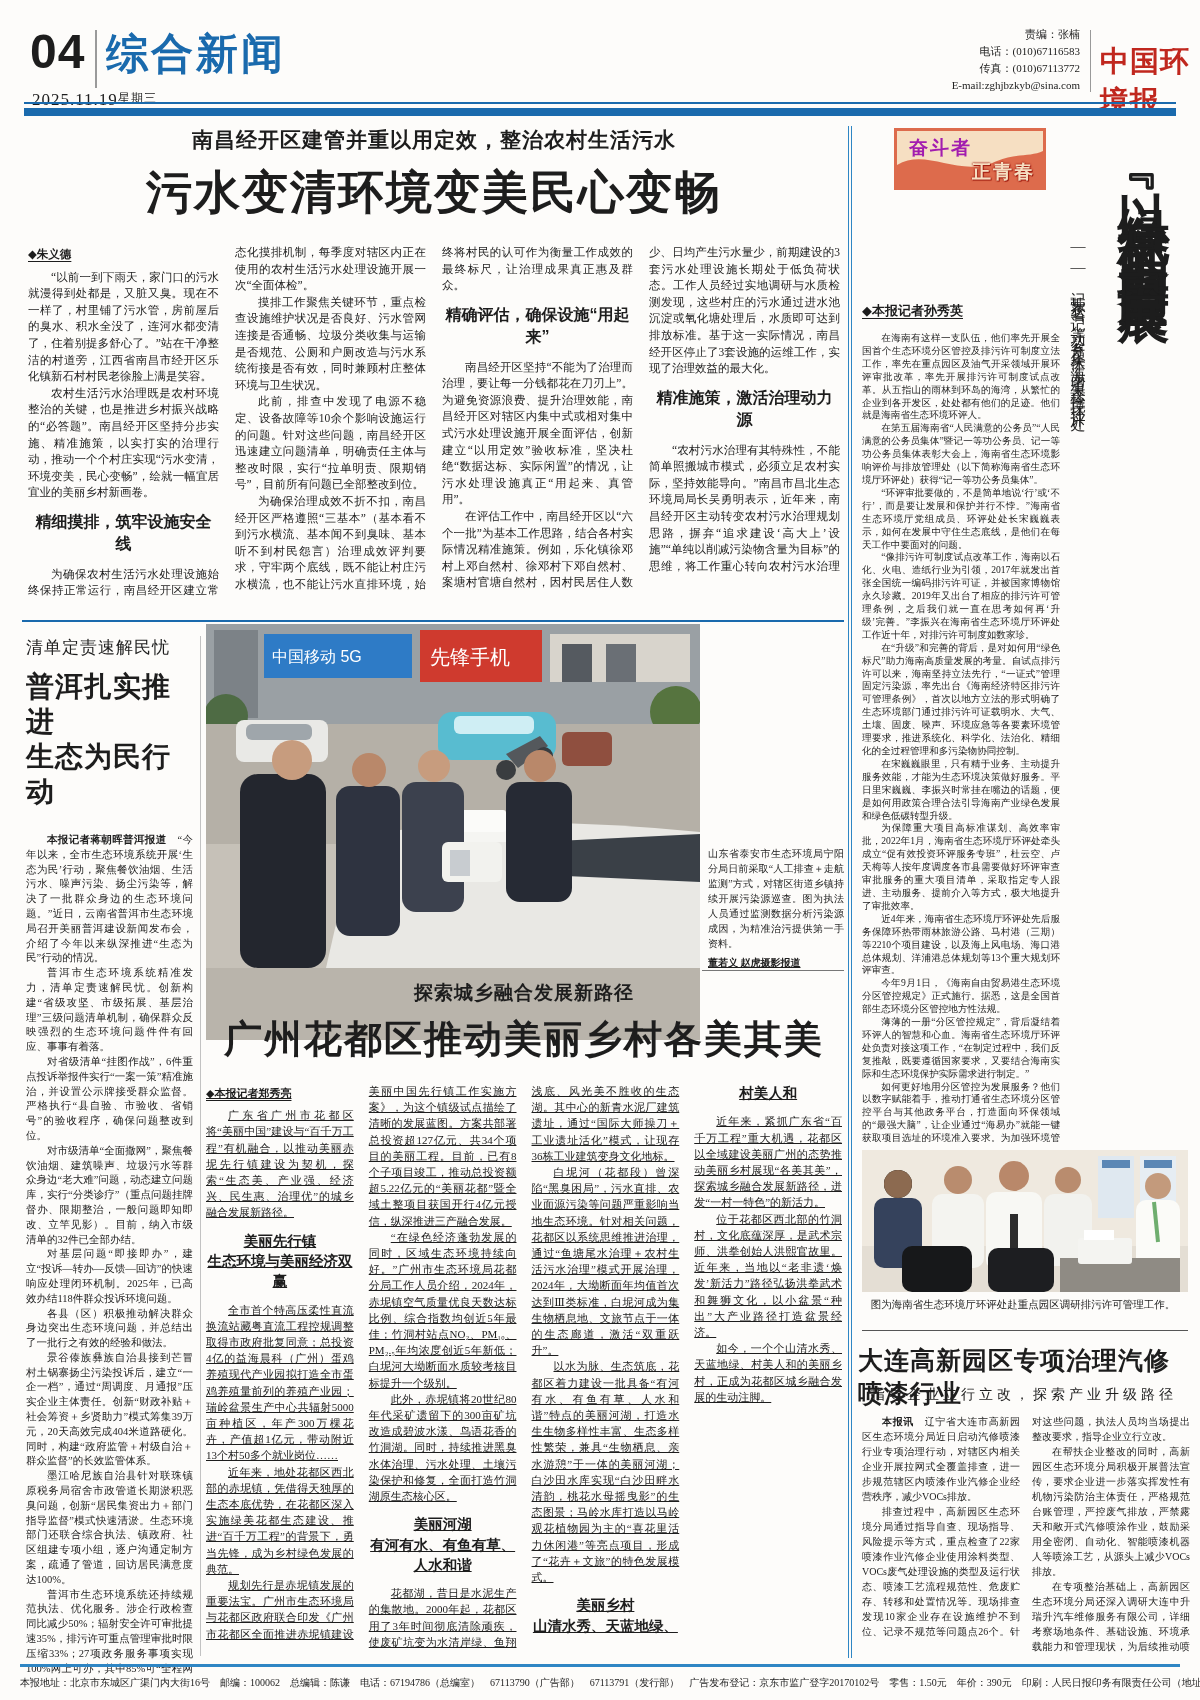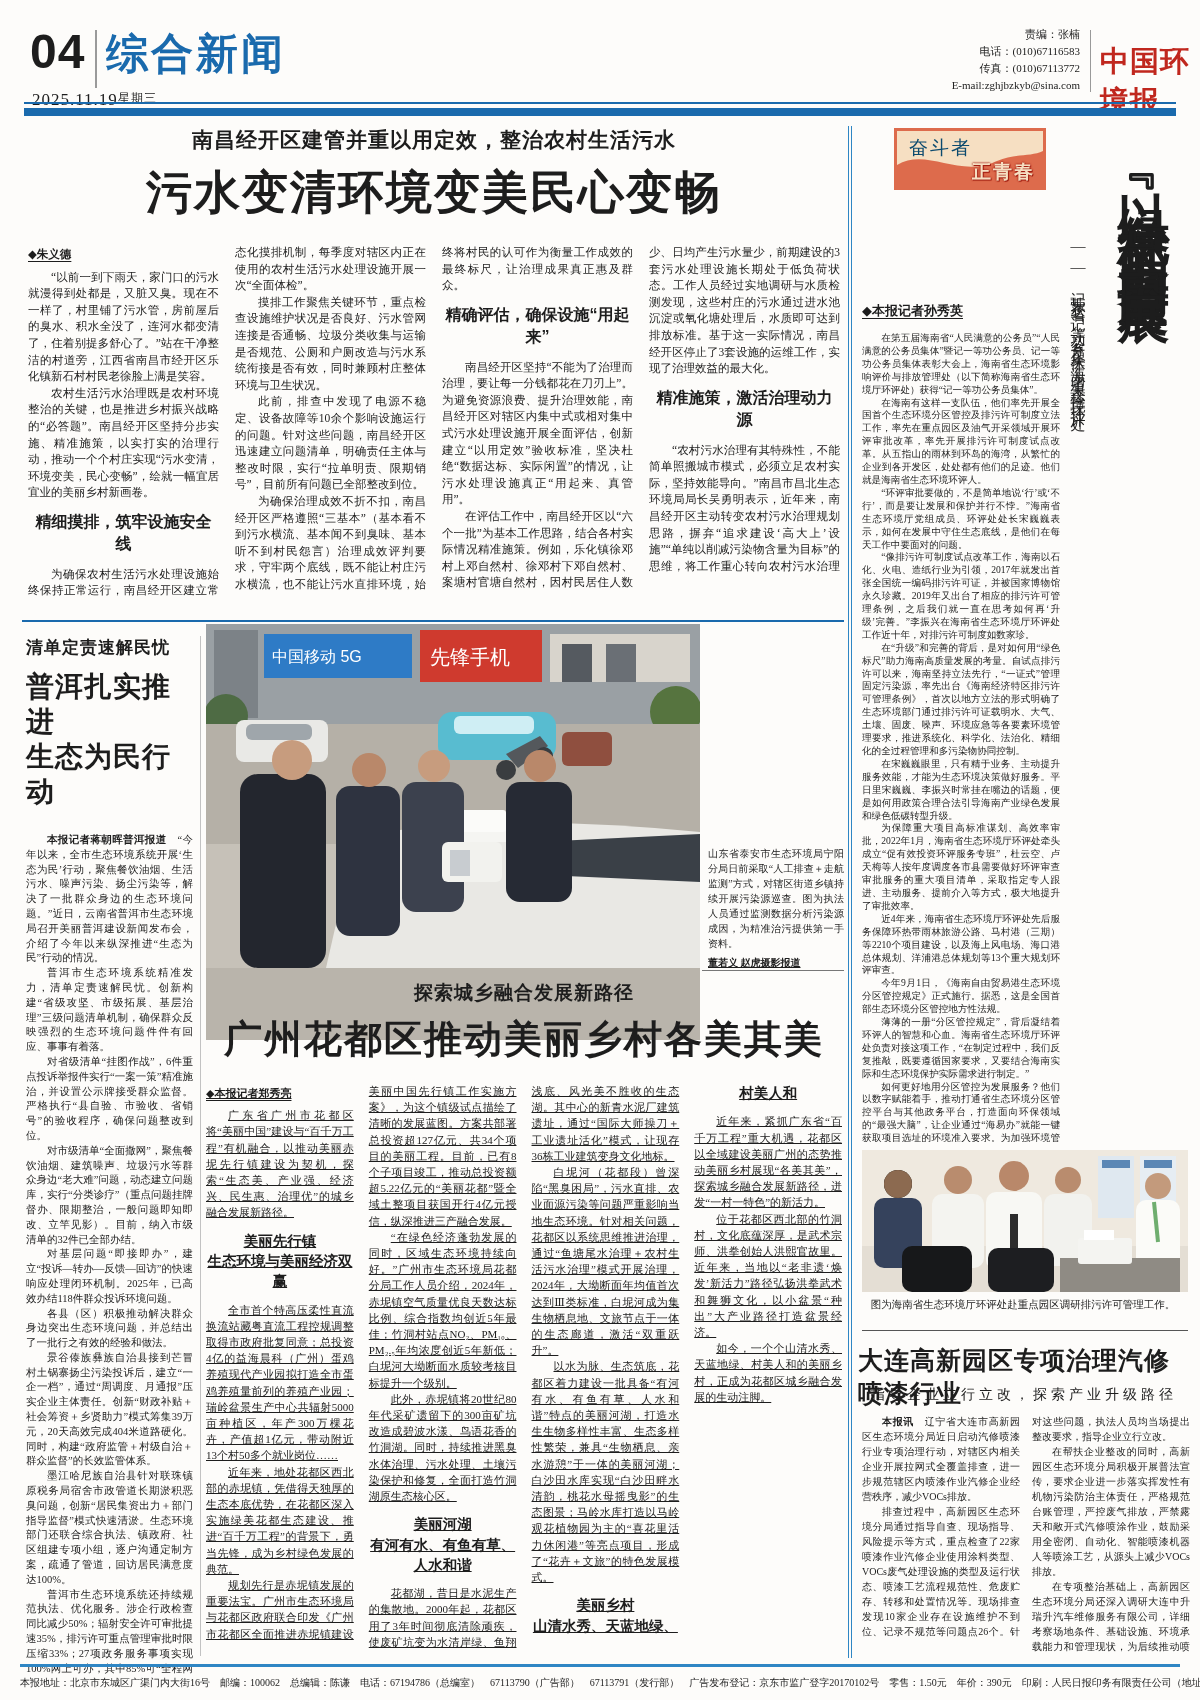--- a/index.html
+++ b/index.html
@@ -28,41 +28,41 @@
   
   #main-article{left:28px;top:126px;width:812px;}
   #main-kicker{text-align:center;font-size:21px;font-weight:700;letter-spacing:1px;}
   #main-headline{text-align:center;font-size:46px;font-weight:900;letter-spacing:2px;margin-top:8px;
                  font-family:"Liberation Sans","DejaVu Sans",sans-serif;}
   #main-body{margin-top:20px;height:362px;column-count:4;column-gap:16px;font-size:11.5px;line-height:16.6px;overflow:hidden;}
   #main-body .subhead{font-size:16px;}
   #hline-blue{left:22px;top:620px;width:822px;height:2px;background:#1a6aad;}
   
   #puer{left:26px;top:636px;width:167px;}
-  #puer-kicker{font-size:17px;font-weight:700;letter-spacing:1px;}
+  #puer-kicker{font-size:17px;font-weight:400;letter-spacing:1px;}
   #puer-headline{font-size:28px;font-weight:900;line-height:1.25;margin-top:10px;letter-spacing:1px;}
   #puer-body{margin-top:24px;height:846px;font-size:10.5px;line-height:14.8px;overflow:hidden;}
   #vline-puer{left:200px;top:636px;width:1px;height:1020px;background:#c2c2c2;}
   
   #street-photo{left:206px;top:624px;width:494px;height:416px;background:#b9b4ab;}
   #street-caption{left:708px;top:846px;width:136px;font-size:10px;line-height:15px;text-align:justify;}
   #street-credit{font-weight:700;margin-top:4px;text-indent:0;text-decoration:underline;}
   #caption-rule{left:702px;top:970px;width:142px;height:1px;background:#777;}
   
   #gz{left:206px;top:980px;width:636px;}
   #gz-kicker{text-align:center;font-size:19px;font-weight:600;letter-spacing:1px;}
   #gz-headline{text-align:center;font-size:38px;font-weight:900;letter-spacing:2px;margin-top:8px;
                font-family:"Liberation Sans","DejaVu Sans",sans-serif;}
   #gz-body{margin-top:18px;height:572px;column-count:4;column-gap:15px;font-size:11px;line-height:16.2px;overflow:hidden;text-decoration:underline;}
   #gz-body .subhead{font-size:14.5px;}
   
   #vline-main{left:848px;top:126px;width:0;height:1532px;border-left:4px double #2f86c4;}
   #badge{left:894px;top:128px;width:152px;height:62px;background:#f6dfc2;border:3px solid #dd6b4c;box-sizing:border-box;}
   #badge svg{position:absolute;left:0;top:0;}
-  #badge-line1{position:absolute;left:12px;top:4px;font-size:19px;font-weight:400;color:#0c4a6e;letter-spacing:2px;}
+  #badge-line1{position:absolute;left:12px;top:4px;font-size:19px;font-weight:700;color:#a21caf;letter-spacing:2px;}
   #badge-line2{position:absolute;right:8px;bottom:2px;font-size:19px;font-weight:900;color:#f6dfc2;letter-spacing:2px;
                text-shadow:0 0 2px #a32013,0 0 2px #a32013,1px 1px 0 #a32013;}
   #hn-byline{left:862px;top:300px;width:200px;font-size:13px;}
   #hn-body{left:862px;top:332px;width:198px;height:810px;font-size:9.6px;line-height:12.9px;overflow:hidden;}
   .vert{writing-mode:vertical-rl;text-orientation:upright;}
   #hn-headline{left:1096px;top:150px;height:1000px;width:94px;font-size:52px;font-weight:900;letter-spacing:8px;line-height:94px;}
   #hn-sub{left:1062px;top:238px;height:1030px;width:32px;font-size:15px;letter-spacing:5px;line-height:32px;}
   #hn-photo{left:862px;top:1150px;width:326px;height:142px;background:#d8d2c8;}
   #hn-caption{left:858px;top:1298px;width:330px;text-align:center;font-size:10.5px;}
   #hn-rule{left:862px;top:1330px;width:326px;height:1px;background:#555;}
@@ -213,22 +213,22 @@
 
   <div class="abs" id="badge">
     <svg width="146" height="56" viewBox="0 0 146 56">
       <path d="M0,34 C30,16 62,48 100,30 C118,22 134,26 146,20 L146,56 L0,56 Z" fill="#dd6b4c"></path>
     </svg>
     <div id="badge-line1">奋斗者</div>
     <div id="badge-line2">正青春</div>
   </div>
   <div class="abs byline" id="hn-byline">◆本报记者孙秀英</div>
   <div class="abs flow" id="hn-body">
+      <div class="para ">在海南有这样一支队伍，他们率先开展全国首个生态环境分区管控及排污许可制度立法工作，率先在重点园区及油气开采领域开展环评审批改革，率先开展排污许可制度试点改革。从五指山的雨林到环岛的海湾，从繁忙的企业到各开发区，处处都有他们的足迹。他们就是海南省生态环境环评人。</div>
       <div class="para ">在第五届海南省“人民满意的公务员”“人民满意的公务员集体”暨记一等功公务员、记一等功公务员集体表彰大会上，海南省生态环境影响评价与排放管理处（以下简称海南省生态环境厅环评处）获得“记一等功公务员集体”。</div>
-      <div class="para ">在海南有这样一支队伍，他们率先开展全国首个生态环境分区管控及排污许可制度立法工作，率先在重点园区及油气开采领域开展环评审批改革，率先开展排污许可制度试点改革。从五指山的雨林到环岛的海湾，从繁忙的企业到各开发区，处处都有他们的足迹。他们就是海南省生态环境环评人。</div>
       <div class="para ">“环评审批要做的，不是简单地说‘行’或‘不行’，而是要让发展和保护并行不悖。”海南省生态环境厅党组成员、环评处处长宋巍巍表示，如何在发展中守住生态底线，是他们在每天工作中要面对的问题。</div>
       <div class="para ">“像排污许可制度试点改革工作，海南以石化、火电、造纸行业为引领，2017年就发出首张全国统一编码排污许可证，并被国家博物馆永久珍藏。2019年又出台了相应的排污许可管理条例，之后我们就一直在思考如何再‘升级’完善。”李振兴在海南省生态环境厅环评处工作近十年，对排污许可制度如数家珍。</div>
       <div class="para ">在“升级”和完善的背后，是对如何用“绿色标尺”助力海南高质量发展的考量。自试点排污许可以来，海南坚持立法先行，“一证式”管理固定污染源，率先出台《海南经济特区排污许可管理条例》，首次以地方立法的形式明确了生态环境部门通过排污许可证载明水、大气、土壤、固废、噪声、环境应急等各要素环境管理要求，推进系统化、科学化、法治化、精细化的全过程管理和多污染物协同控制。</div>
       <div class="para ">在宋巍巍眼里，只有精于业务、主动提升服务效能，才能为生态环境决策做好服务。平日里宋巍巍、李振兴时常挂在嘴边的话题，便是如何用政策合理合法引导海南产业绿色发展和绿色低碳转型升级。</div>
       <div class="para ">为保障重大项目高标准谋划、高效率审批，2022年1月，海南省生态环境厅环评处牵头成立“促有效投资环评服务专班”，杜云空、卢天梅等人按年度调度各市县需要做好环评审查审批服务的重大项目清单，采取指定专人跟进、主动服务、提前介入等方式，极大地提升了审批效率。</div>
       <div class="para ">近4年来，海南省生态环境厅环评处先后服务保障环热带雨林旅游公路、马村港（三期）等2210个项目建设，以及海上风电场、海口港总体规划、洋浦港总体规划等13个重大规划环评审查。</div>
       <div class="para ">今年9月1日，《海南自由贸易港生态环境分区管控规定》正式施行。据悉，这是全国首部生态环境分区管控地方性法规。</div>
       <div class="para ">薄薄的一册“分区管控规定”，背后凝结着环评人的智慧和心血。海南省生态环境厅环评处负责对接这项工作，“在制定过程中，我们反复推敲，既要遵循国家要求，又要结合海南实际和生态环境保护实际需求进行制定。”</div>
       <div class="para ">如何更好地用分区管控为发展服务？他们以数字赋能着手，推动打通省生态环境分区管控平台与其他政务平台，打造面向环保领域的“最强大脑”，让企业通过“海易办”就能一键获取项目选址的环境准入要求。为加强环境管理联动，海南还充分建立部门“双向”互动衔接工作机制，实现成果共享共用。</div>
     </div>

